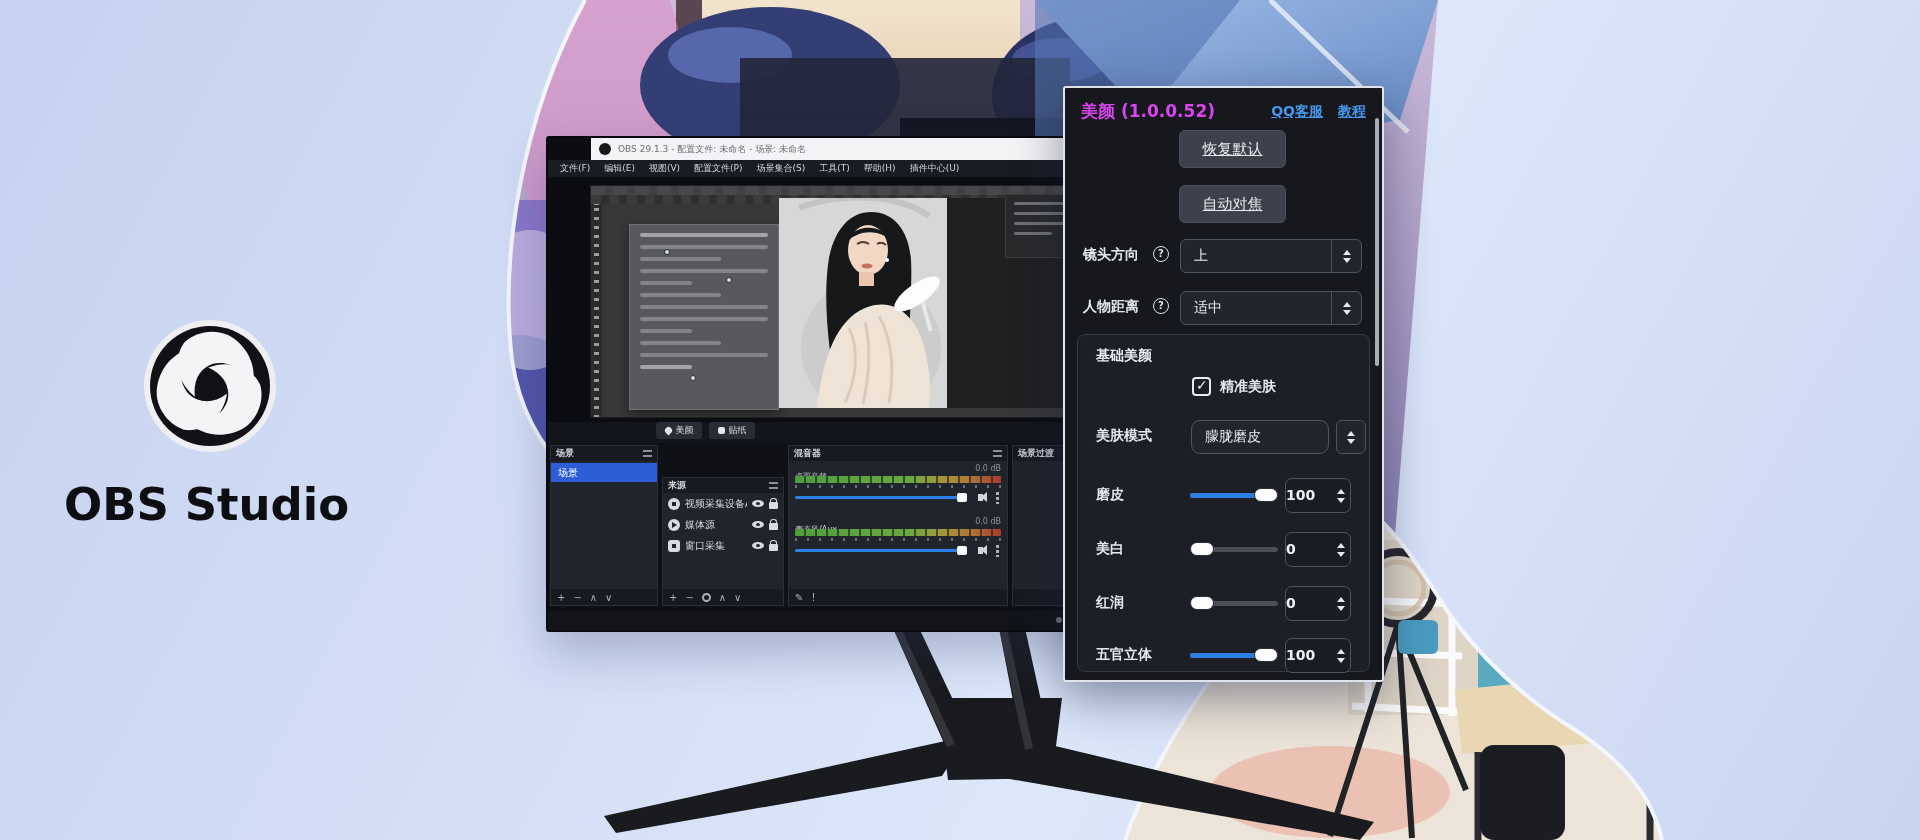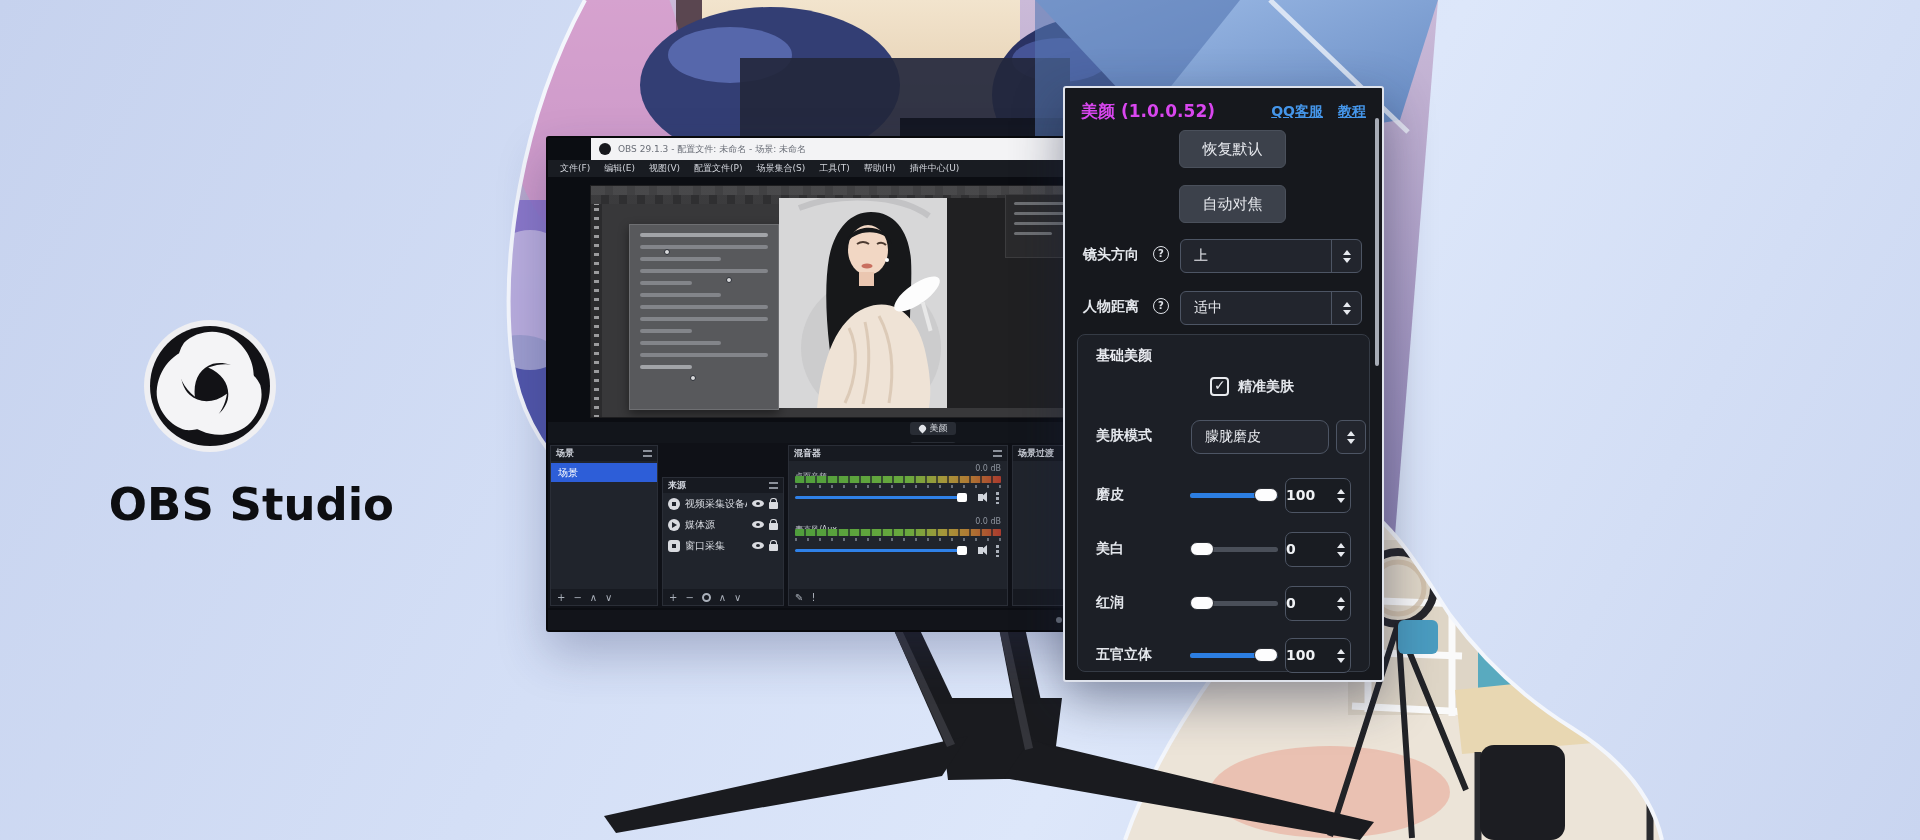--- a/index.html
+++ b/index.html
@@ -5,21 +5,21 @@
   html,body{margin:0;padding:0;background:#cdd8f0;}
   *{box-sizing:border-box;font-family:"DejaVu Sans","Liberation Sans",sans-serif;}
   .stage{position:relative;width:1920px;height:840px;overflow:hidden;
     background:linear-gradient(118deg,#c6d2ee 0%,#d4dff6 38%,#dde7fa 62%,#c9d5f0 100%);}
   .bg-svg,.stand-svg{position:absolute;left:0;top:0;width:1920px;height:840px;}
   .bg-svg{z-index:0}.stand-svg{z-index:1}
 
   
   .branding{position:absolute;left:40px;top:300px;width:360px;z-index:2;}
   .brand-logo{position:absolute;left:100px;top:16px;width:140px;height:140px;}
-  .brand-name{position:absolute;left:24px;top:178px;width:330px;text-align:right;
+  .brand-name{position:absolute;left:24px;top:178px;width:330px;text-align:left;
     font-size:45px;font-weight:bold;color:#0d0e11;letter-spacing:0px;}
 
   
   .monitor{position:absolute;left:546px;top:136px;width:666px;height:496px;z-index:2;
     background:#0b0d12;border:2px solid #08090c;border-radius:3px;
     box-shadow:0 22px 48px rgba(38,48,92,.28);}
   .titlebar{position:absolute;left:0;top:0;right:0;height:22px;background:#f3f3f5;
     display:flex;align-items:center;padding:0 8px;gap:7px;margin-left:43px;}
   .tb-logo{width:12px;height:12px;border-radius:50%;background:#17181d;flex:0 0 auto;}
   .tb-title{font-size:9px;color:#6a6e77;white-space:nowrap;}
@@ -45,21 +45,21 @@
   .ps-dialog .bar.xs{width:35%;}
   .ps-dialog .knob{position:absolute;width:6px;height:6px;border-radius:50%;background:#d9dadc;}
   .ps-canvas{position:absolute;left:188px;top:12px;width:168px;height:210px;background:#d7d7d8;overflow:hidden;}
   .ps-mid{position:absolute;left:356px;top:12px;width:148px;height:210px;background:#202022;}
   .ps-layers{position:absolute;right:4px;top:8px;width:62px;height:216px;background:#2d2d2f;border:1px solid #3c3c3e;}
   .ps-layers .row{height:12px;margin:4px 4px 0 4px;background:#3a3a3c;border-radius:1px;}
   .ps-layers .row.active{background:#4c4c50;}
   .ps-mini{position:absolute;right:70px;top:8px;width:86px;height:64px;background:#2a2a2c;border:1px solid #3c3c3e;}
   .ps-mini .bar{height:3px;background:#6e7073;margin:7px 8px 0 8px;border-radius:2px;}
 
-  .quickrow{position:absolute;left:0;top:284px;right:0;height:21px;background:#12151b;display:flex;align-items:center;gap:7px;padding-left:108px;flex-direction:column;}
+  .quickrow{position:absolute;left:0;top:284px;right:0;height:21px;background:#12151b;display:flex;align-items:flex-start;gap:7px;padding-left:108px;}
   .qbtn{height:17px;min-width:46px;background:#282c34;border-radius:3px;color:#d8dbe1;font-size:9px;
     display:flex;align-items:center;justify-content:center;gap:4px;padding:0 7px;}
   .qico{width:7px;height:7px;background:#e3e5ea;border-radius:2px;}
   .qico.pin{border-radius:50% 50% 50% 0;transform:rotate(-45deg);}
 
   .docks{position:absolute;left:0;top:305px;right:0;height:165px;background:#0f1117;}
   .dock{position:absolute;top:2px;bottom:2px;background:#1d2129;border:1px solid #2a2e37;display:flex;flex-direction:column;}
   .dock-head{height:15px;background:#171a21;display:flex;align-items:center;padding:0 5px;
     font-size:9px;font-weight:bold;color:#cfd3db;flex:0 0 auto;}
   .dock-head .dock-opt{margin-left:auto;width:9px;height:7px;
@@ -106,37 +106,37 @@
 
   
   .bpanel{position:absolute;left:1063px;top:86px;width:321px;height:596px;z-index:5;
     background:#16181d;border:2px solid #dfe3ec;border-radius:3px;
     box-shadow:0 18px 50px rgba(25,32,60,.45);}
   .bp-title{position:absolute;left:16px;top:12px;font-size:17px;font-weight:bold;color:#d946ef;}
   .bp-links{position:absolute;right:16px;top:15px;display:flex;gap:15px;}
   .bp-link{font-size:14px;font-weight:bold;color:#4596ea;text-decoration:underline;cursor:pointer;}
   .bp-scroll{position:absolute;right:3px;top:30px;width:4px;height:248px;background:#a7acb6;border-radius:2px;}
   .bp-btn{position:absolute;left:114px;width:107px;height:38px;background:#3c414b;border:1px solid #4a505b;
-    border-radius:6px;color:#e7e9ee;font-size:15px;display:flex;align-items:center;justify-content:center;}
+    border-radius:6px;color:#e7e9ee;font-size:15px;display:flex;align-items:center;justify-content:center;text-decoration:underline;}
   .sel-row{position:absolute;left:0;right:0;height:36px;}
   .ctl-label{position:absolute;left:18px;top:8px;font-size:14px;font-weight:600;color:#e4e7ec;white-space:nowrap;}
   .help{position:absolute;left:88px;top:8px;width:16px;height:16px;border:1.5px solid #dfe2e8;border-radius:50%;
     color:#dfe2e8;font-size:10px;font-weight:bold;text-align:center;line-height:14px;}
   .help::after{content:"?";}
   .dd{position:absolute;left:115px;top:1px;width:182px;height:34px;background:#22252d;
     border:1.5px solid #4d5564;border-radius:6px;color:#e7e9ee;font-size:14px;}
   .dd .dd-val{position:absolute;left:13px;top:7px;}
   .dd .dd-spin{position:absolute;right:0;top:0;bottom:0;width:30px;border-left:1.5px solid #4d5564;
     display:flex;flex-direction:column;align-items:center;justify-content:center;gap:3px;}
   .tri-up{width:0;height:0;border-left:4px solid transparent;border-right:4px solid transparent;border-bottom:5px solid #e6e9ee;}
   .tri-down{width:0;height:0;border-left:4px solid transparent;border-right:4px solid transparent;border-top:5px solid #e6e9ee;}
   .group{position:absolute;left:12px;top:246px;width:293px;height:338px;background:#1c1f26;
     border:1px solid #353b45;border-radius:8px;}
   .grp-title{position:absolute;left:18px;top:12px;font-size:14px;font-weight:bold;color:#e9ebf0;}
-  .chk-row{position:absolute;left:18px;top:42px;height:24px;width:100%;}
+  .chk-row{position:absolute;left:0;top:42px;height:24px;width:100%;}
   .chk{position:absolute;left:114px;top:0;width:19px;height:19px;border:2px solid #e8eaee;border-radius:4px;}
   .chk::after{content:"✓";position:absolute;left:2px;top:-2px;font-size:14px;font-weight:bold;color:#e8eaee;}
   .chk-label{position:absolute;left:142px;top:1px;font-size:14px;font-weight:600;color:#e4e7ec;}
   .mode-row{position:absolute;left:0;top:84px;height:36px;width:100%;}
   .dd.mode{left:113px;width:138px;border-radius:9px;}
   .spin-sq{position:absolute;left:258px;top:1px;width:30px;height:34px;background:#22252d;border:1.5px solid #4d5564;
     border-radius:6px;display:flex;flex-direction:column;align-items:center;justify-content:center;gap:3px;}
   .slider-row{position:absolute;left:0;height:36px;width:100%;}
   .track{position:absolute;left:112px;top:15px;width:88px;height:5px;border-radius:3px;background:#4a4f59;}
   .fill{position:absolute;left:0;top:0;height:5px;border-radius:3px;background:#2c7ee2;}

